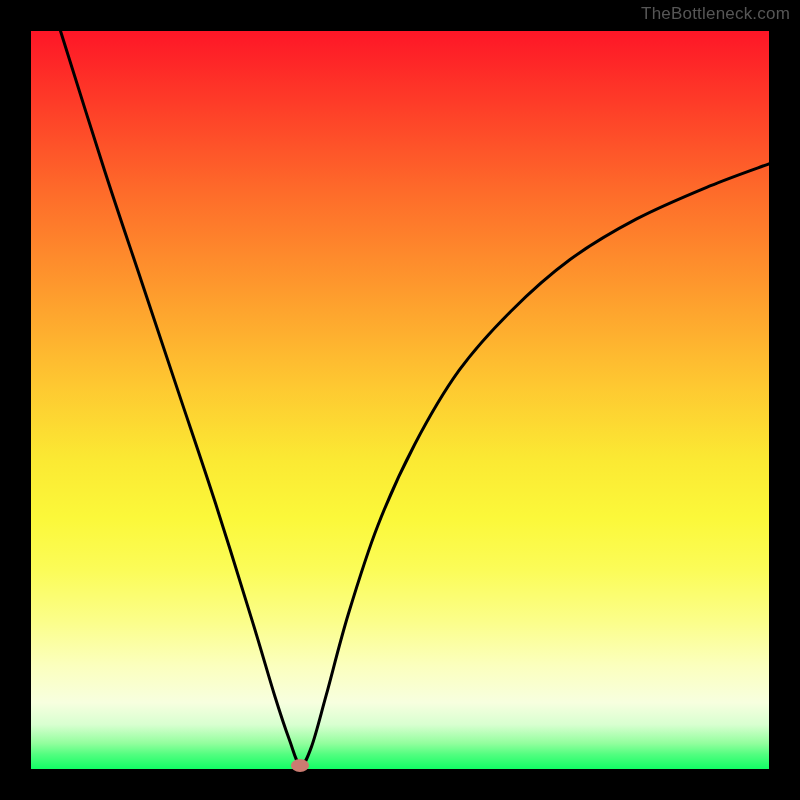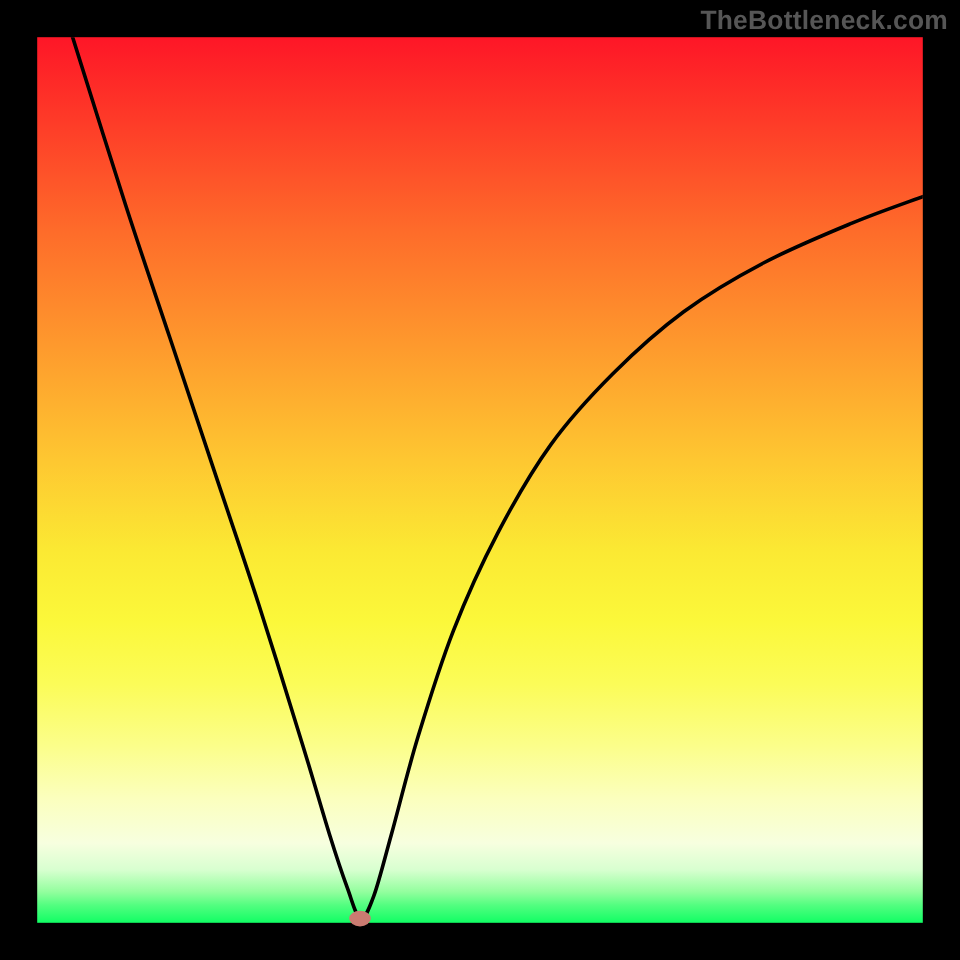--- a/index.html
+++ b/index.html
@@ -8,22 +8,22 @@
     position: relative;
     width: 800px;
     height: 800px;
     background: #000;
   }
   .watermark {
     position: absolute;
     top: 4px;
     right: 10px;
     font-family: Arial, Helvetica, sans-serif;
-    font-size: 22px;
-    font-weight: 700;
+    font-size: 17px;
+    font-weight: 400;
     color: #565656;
     letter-spacing: 0.2px;
   }
   .plot-area {
     position: absolute;
     left: 31px;
     top: 31px;
     width: 738px;
     height: 738px;
     background: linear-gradient(to bottom,

